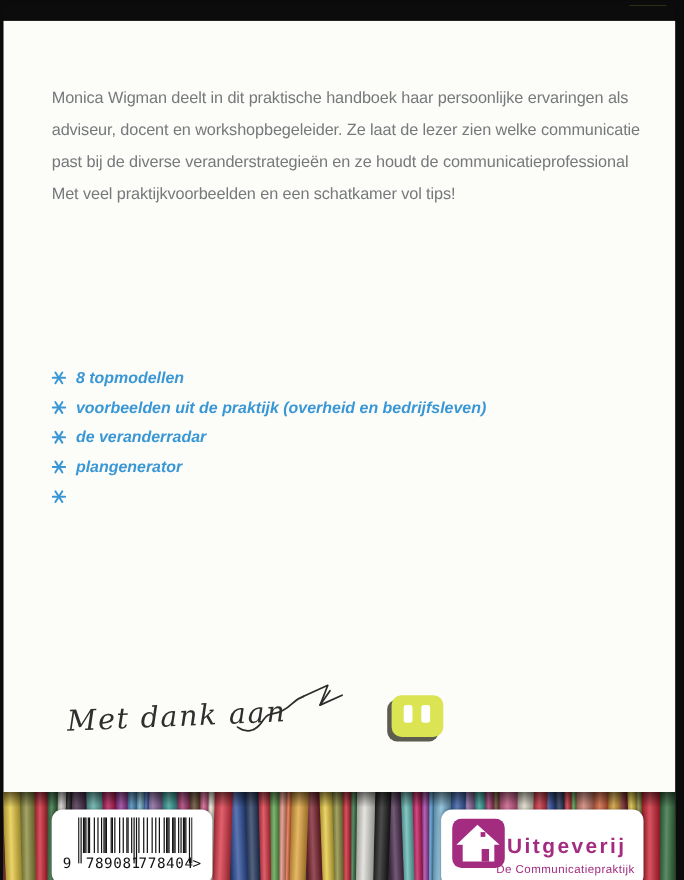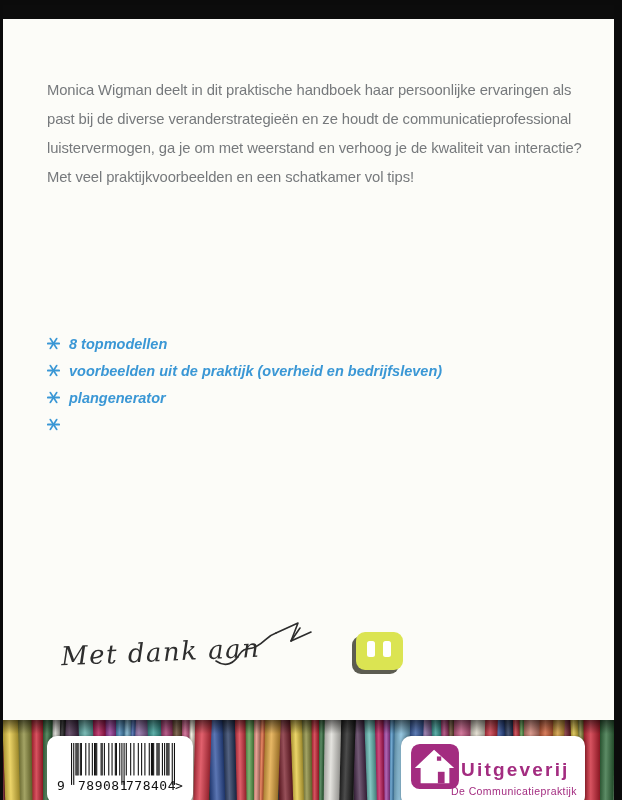--- a/index.html
+++ b/index.html
@@ -117,22 +117,22 @@
 </style>
 </head>
 <body>
 
 <div class="stage" style="--blue: #3a97d5; --gray: #76797c; --magenta: #a32c80; --chartreuse: #dbe452;">
 
   <div class="cover" style="background: rgb(252, 252, 248); margin-top: 14px;">
 
     <div class="blurb">
         <div>Monica Wigman deelt in dit praktische handboek haar persoonlijke ervaringen als</div>
+        <div>adviseur, docent en workshopbegeleider. Ze laat de lezer zien welke communicatie</div>
         <div>past bij de diverse veranderstrategieën en ze houdt de communicatieprofessional</div>
-        <div>luistervermogen, ga je om met weerstand en verhoog je de kwaliteit van interactie?</div>
         <div>Met veel praktijkvoorbeelden en een schatkamer vol tips!</div>
       </div>
 
 
     <div class="features">
         <div class="feature-row">
           <svg class="star" width="13" height="13" viewBox="0 0 12 12">
             <g stroke="currentColor" stroke-width="1.7" stroke-linecap="round" fill="none">
               <path d="M0.8,6 H11.2"></path>
               <path d="M3.1,1.5 L8.9,10.5"></path>
@@ -143,20 +143,30 @@
         </div>
         <div class="feature-row">
           <svg class="star" width="13" height="13" viewBox="0 0 12 12">
             <g stroke="currentColor" stroke-width="1.7" stroke-linecap="round" fill="none">
               <path d="M0.8,6 H11.2"></path>
               <path d="M3.1,1.5 L8.9,10.5"></path>
               <path d="M8.9,1.5 L3.1,10.5"></path>
             </g>
           </svg>
           <span>voorbeelden uit de praktijk (overheid en bedrijfsleven)</span>
+        </div>
+        <div class="feature-row">
+          <svg class="star" width="13" height="13" viewBox="0 0 12 12">
+            <g stroke="currentColor" stroke-width="1.7" stroke-linecap="round" fill="none">
+              <path d="M0.8,6 H11.2"></path>
+              <path d="M3.1,1.5 L8.9,10.5"></path>
+              <path d="M8.9,1.5 L3.1,10.5"></path>
+            </g>
+          </svg>
+          <span>de veranderradar</span>
         </div>
         <div class="feature-row">
           <svg class="star" width="13" height="13" viewBox="0 0 12 12">
             <g stroke="currentColor" stroke-width="1.7" stroke-linecap="round" fill="none">
               <path d="M0.8,6 H11.2"></path>
               <path d="M3.1,1.5 L8.9,10.5"></path>
               <path d="M8.9,1.5 L3.1,10.5"></path>
             </g>
           </svg>
           <span>plangenerator</span>

